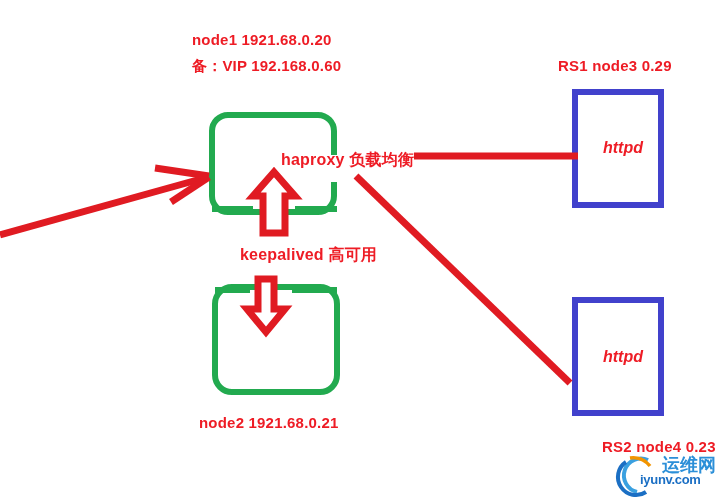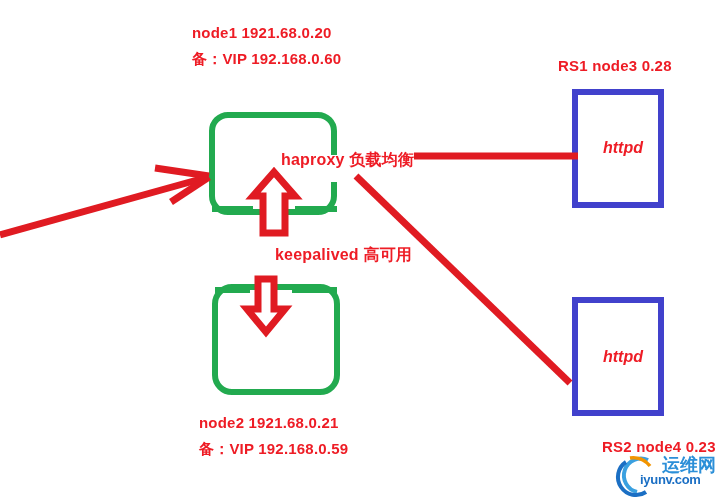--- a/index.html
+++ b/index.html
@@ -26,24 +26,24 @@
   }
   .lbl {
     position: absolute;
     color: #ee1c25;
     font-weight: bold;
     white-space: nowrap;
     font-size: 15px;
     line-height: 26px;
     letter-spacing: 0.2px;
   }
-  .lbl-node1 { left: 192px; top: 20px; }
+  .lbl-node1 { left: 192px; top: 27px; }
   .lbl-node2 { left: 199px; top: 410px; }
   .lbl-haproxy { left: 281px; top: 147px; font-size: 16px; }
-  .lbl-keepalived { left: 240px; top: 242px; font-size: 16px; margin-left: 35px; }
+  .lbl-keepalived { left: 240px; top: 242px; font-size: 16px; }
   .lbl-rs1 { left: 558px; top: 53px; font-size: 15px; }
   .lbl-rs2 { left: 558px; top: 434px; font-size: 15px; margin-left: 44px; }
   .httpd-text {
     position: absolute;
     color: #ee1c25;
     font-weight: bold;
     font-size: 16px;
     white-space: nowrap;
     font-style: italic;
   }
@@ -137,27 +137,26 @@
     </g>
   </svg>
 
   <div class="lbl lbl-node1">
     <div>node1 1921.68.0.20</div>
     <div>备：VIP 192.168.0.60</div>
   </div>
 
   <div class="lbl lbl-node2">
     <div>node2 1921.68.0.21</div>
-    <div>备：VIP 192.168.0.59</div>
   </div>
 
   <div class="lbl lbl-haproxy">haproxy 负载均衡</div>
   <div class="lbl lbl-keepalived">keepalived  高可用</div>
 
-  <div class="lbl lbl-rs1">RS1 node3 0.28</div>
+  <div class="lbl lbl-rs1">RS1 node3 0.29</div>
   <div class="lbl lbl-rs2">RS2 node4 0.23</div>
 
   <div class="httpd-text httpd-top">httpd</div>
   <div class="httpd-text httpd-bottom">httpd</div>
 
   <div class="wm">
     <div class="wm-cn">运维网</div>
     <div class="wm-url">iyunv.com</div>
   </div>
 

